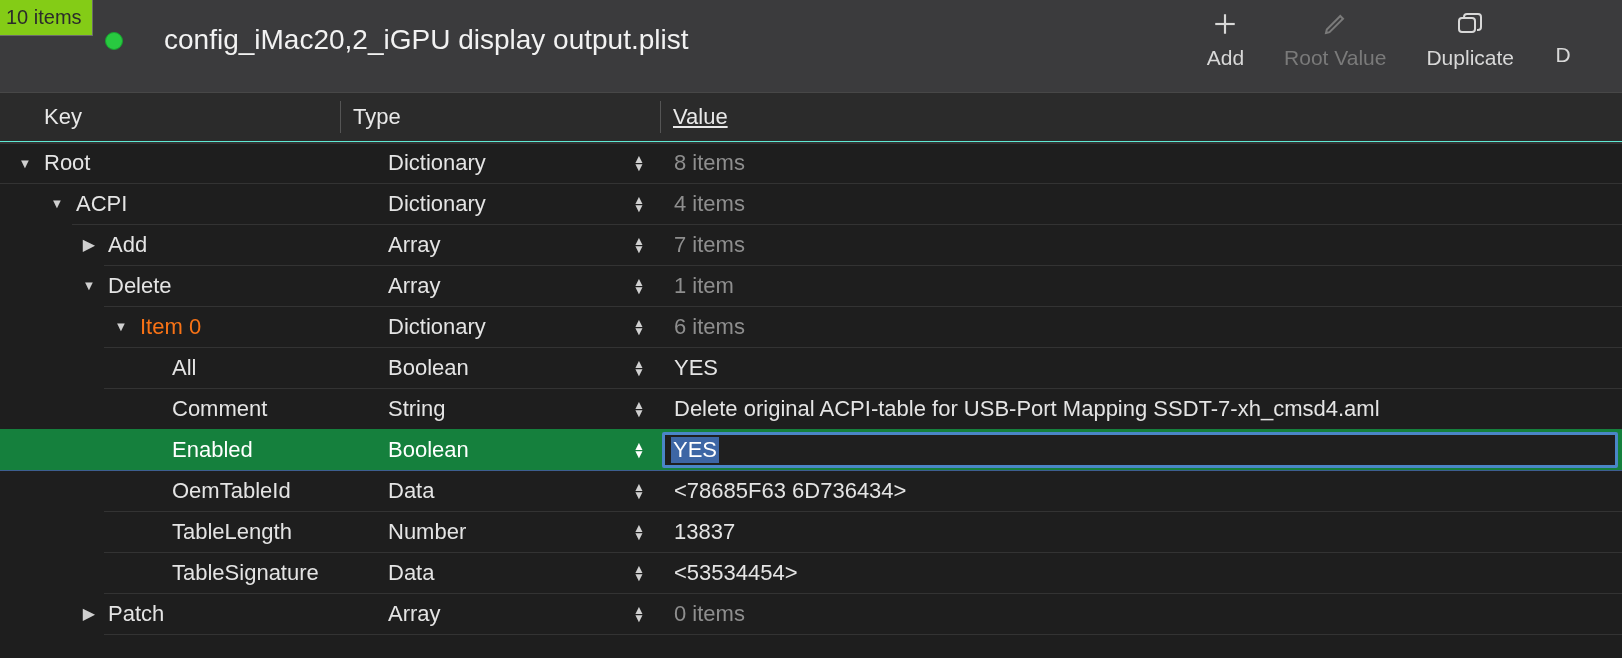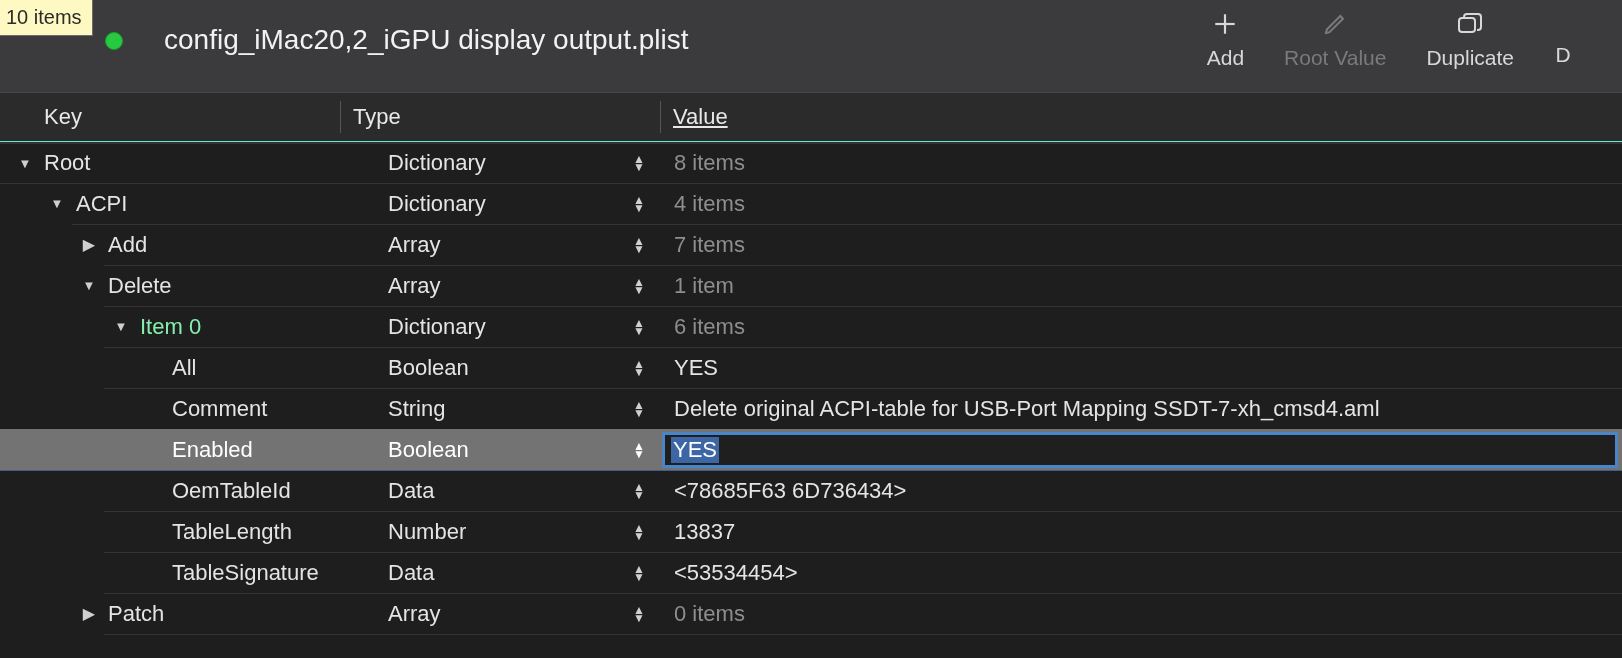--- a/index.html
+++ b/index.html
@@ -19,21 +19,21 @@
     align-items: center;
     height: 92px;
     background: #3b3b3d;
     position: relative;
     padding-left: 100px;
   }
   .tooltip-badge {
     position: absolute;
     left: 0;
     top: 0;
-    background: #fef9c3;
+    background: #84cc16;
     color: #2b2b2b;
     font-size: 20px;
     padding: 6px 10px 6px 6px;
     border: 1px solid #6b6b6b;
     border-left: none;
     border-top: none;
   }
   .traffic-green {
     width: 18px; height: 18px;
     border-radius: 50%;
@@ -116,21 +116,21 @@
     font-size: 22px;
     color: #e4e4e4;
     position: relative;
   }
   .row:first-child { border-top: 1px solid #333; }
   .row .cell-key   { width: 340px; display:flex; align-items:center; }
   .row .cell-type  { width: 278px; padding-left: 48px; }
   .row .cell-stepper { width: 42px; display:flex; justify-content:center; }
   .row .cell-value { flex: 1; padding-left: 14px; white-space: nowrap; overflow:hidden; }
   .row .muted { color: #8e8e8e; }
-  .row .key-muted { color: #86efac; }
+  .row .key-muted { color: #f97316; }
 
   .disclosure {
     width: 18px;
     display:inline-flex;
     justify-content:center;
     font-size: 16px;
     color: #cfcfcf;
     margin-right: 10px;
   }
   .disclosure.none { visibility:hidden; }
@@ -165,21 +165,21 @@
   .row[data-depth="4"]::after,
   .row[data-depth="5"]::after { left: 104px; }
   .row { border-bottom: none; }
   .tree .row:first-child::before {
     content:"";
     position:absolute; left:0; right:0; top:0; height:1px; background:#333;
   }
 
   
   .row.selected {
-    background: #737373;
+    background: #15803d;
     color: #ffffff;
   }
   .row.selected .stepper-ico { color: #fff; }
   .row.selected::after { background: #3d5e8f; left:0; }
 
   .value-edit-wrap {
     flex: 1;
     padding: 2px 4px 2px 2px;
     display:flex;
   }

